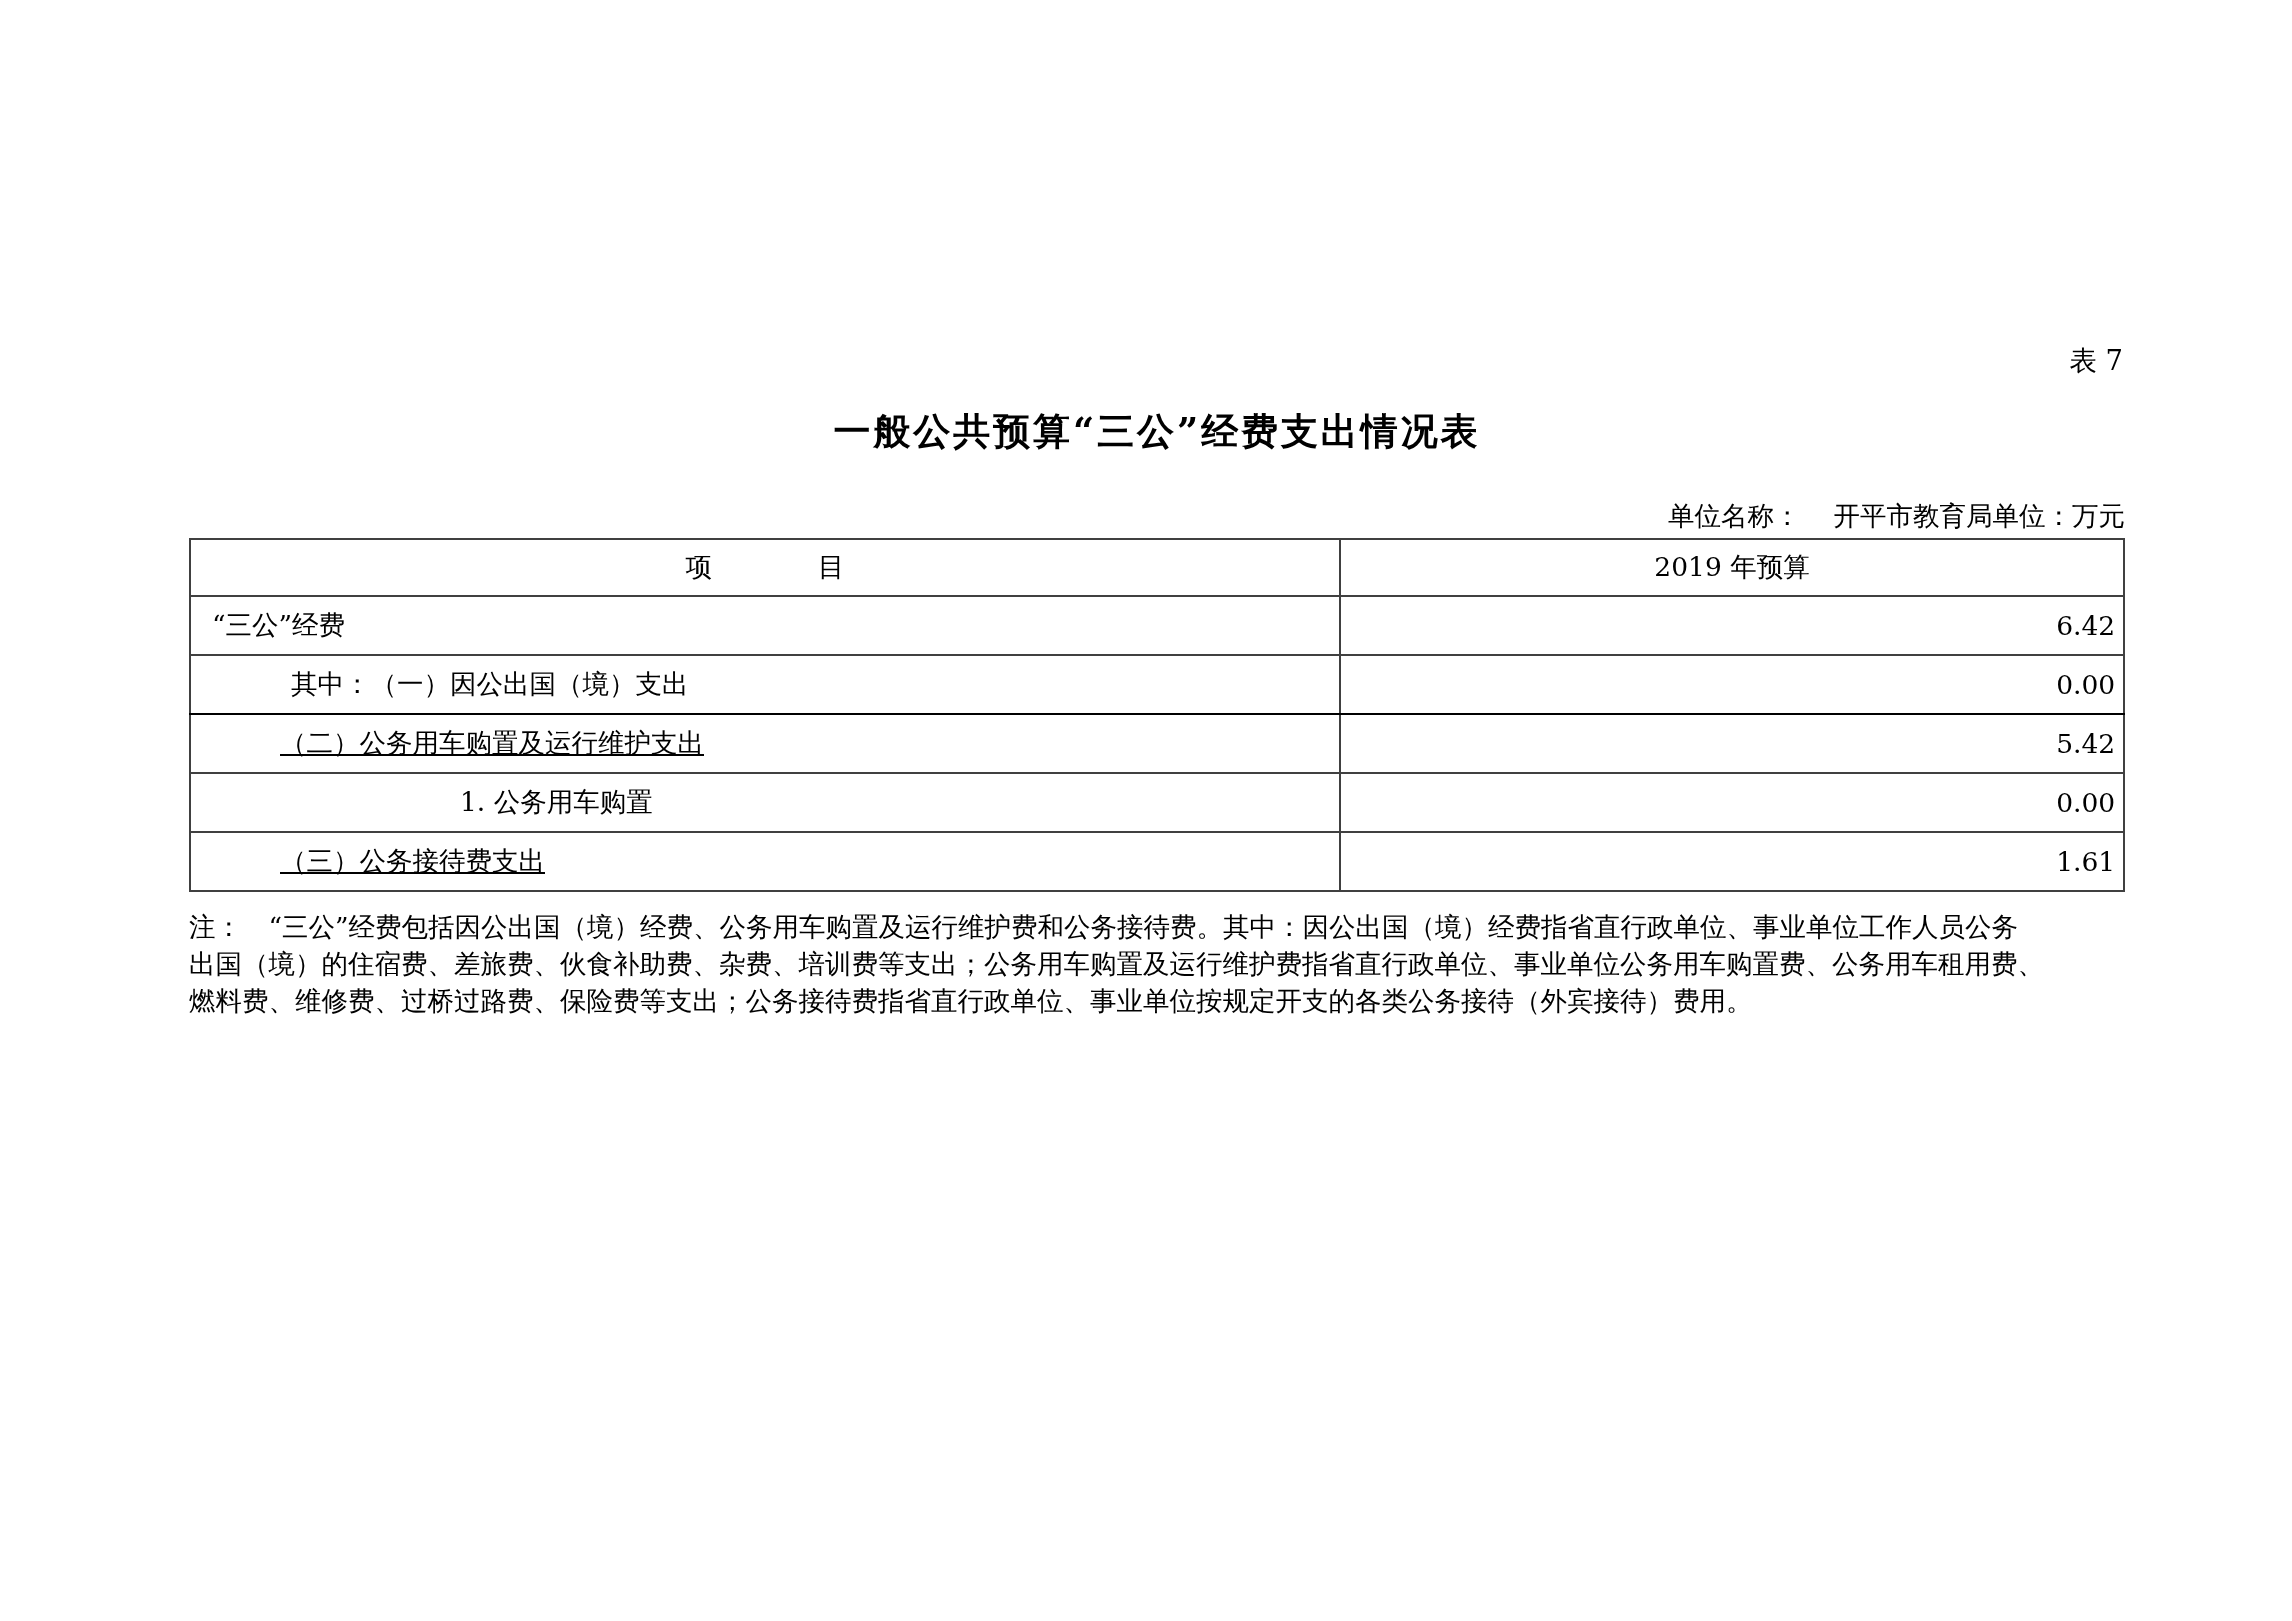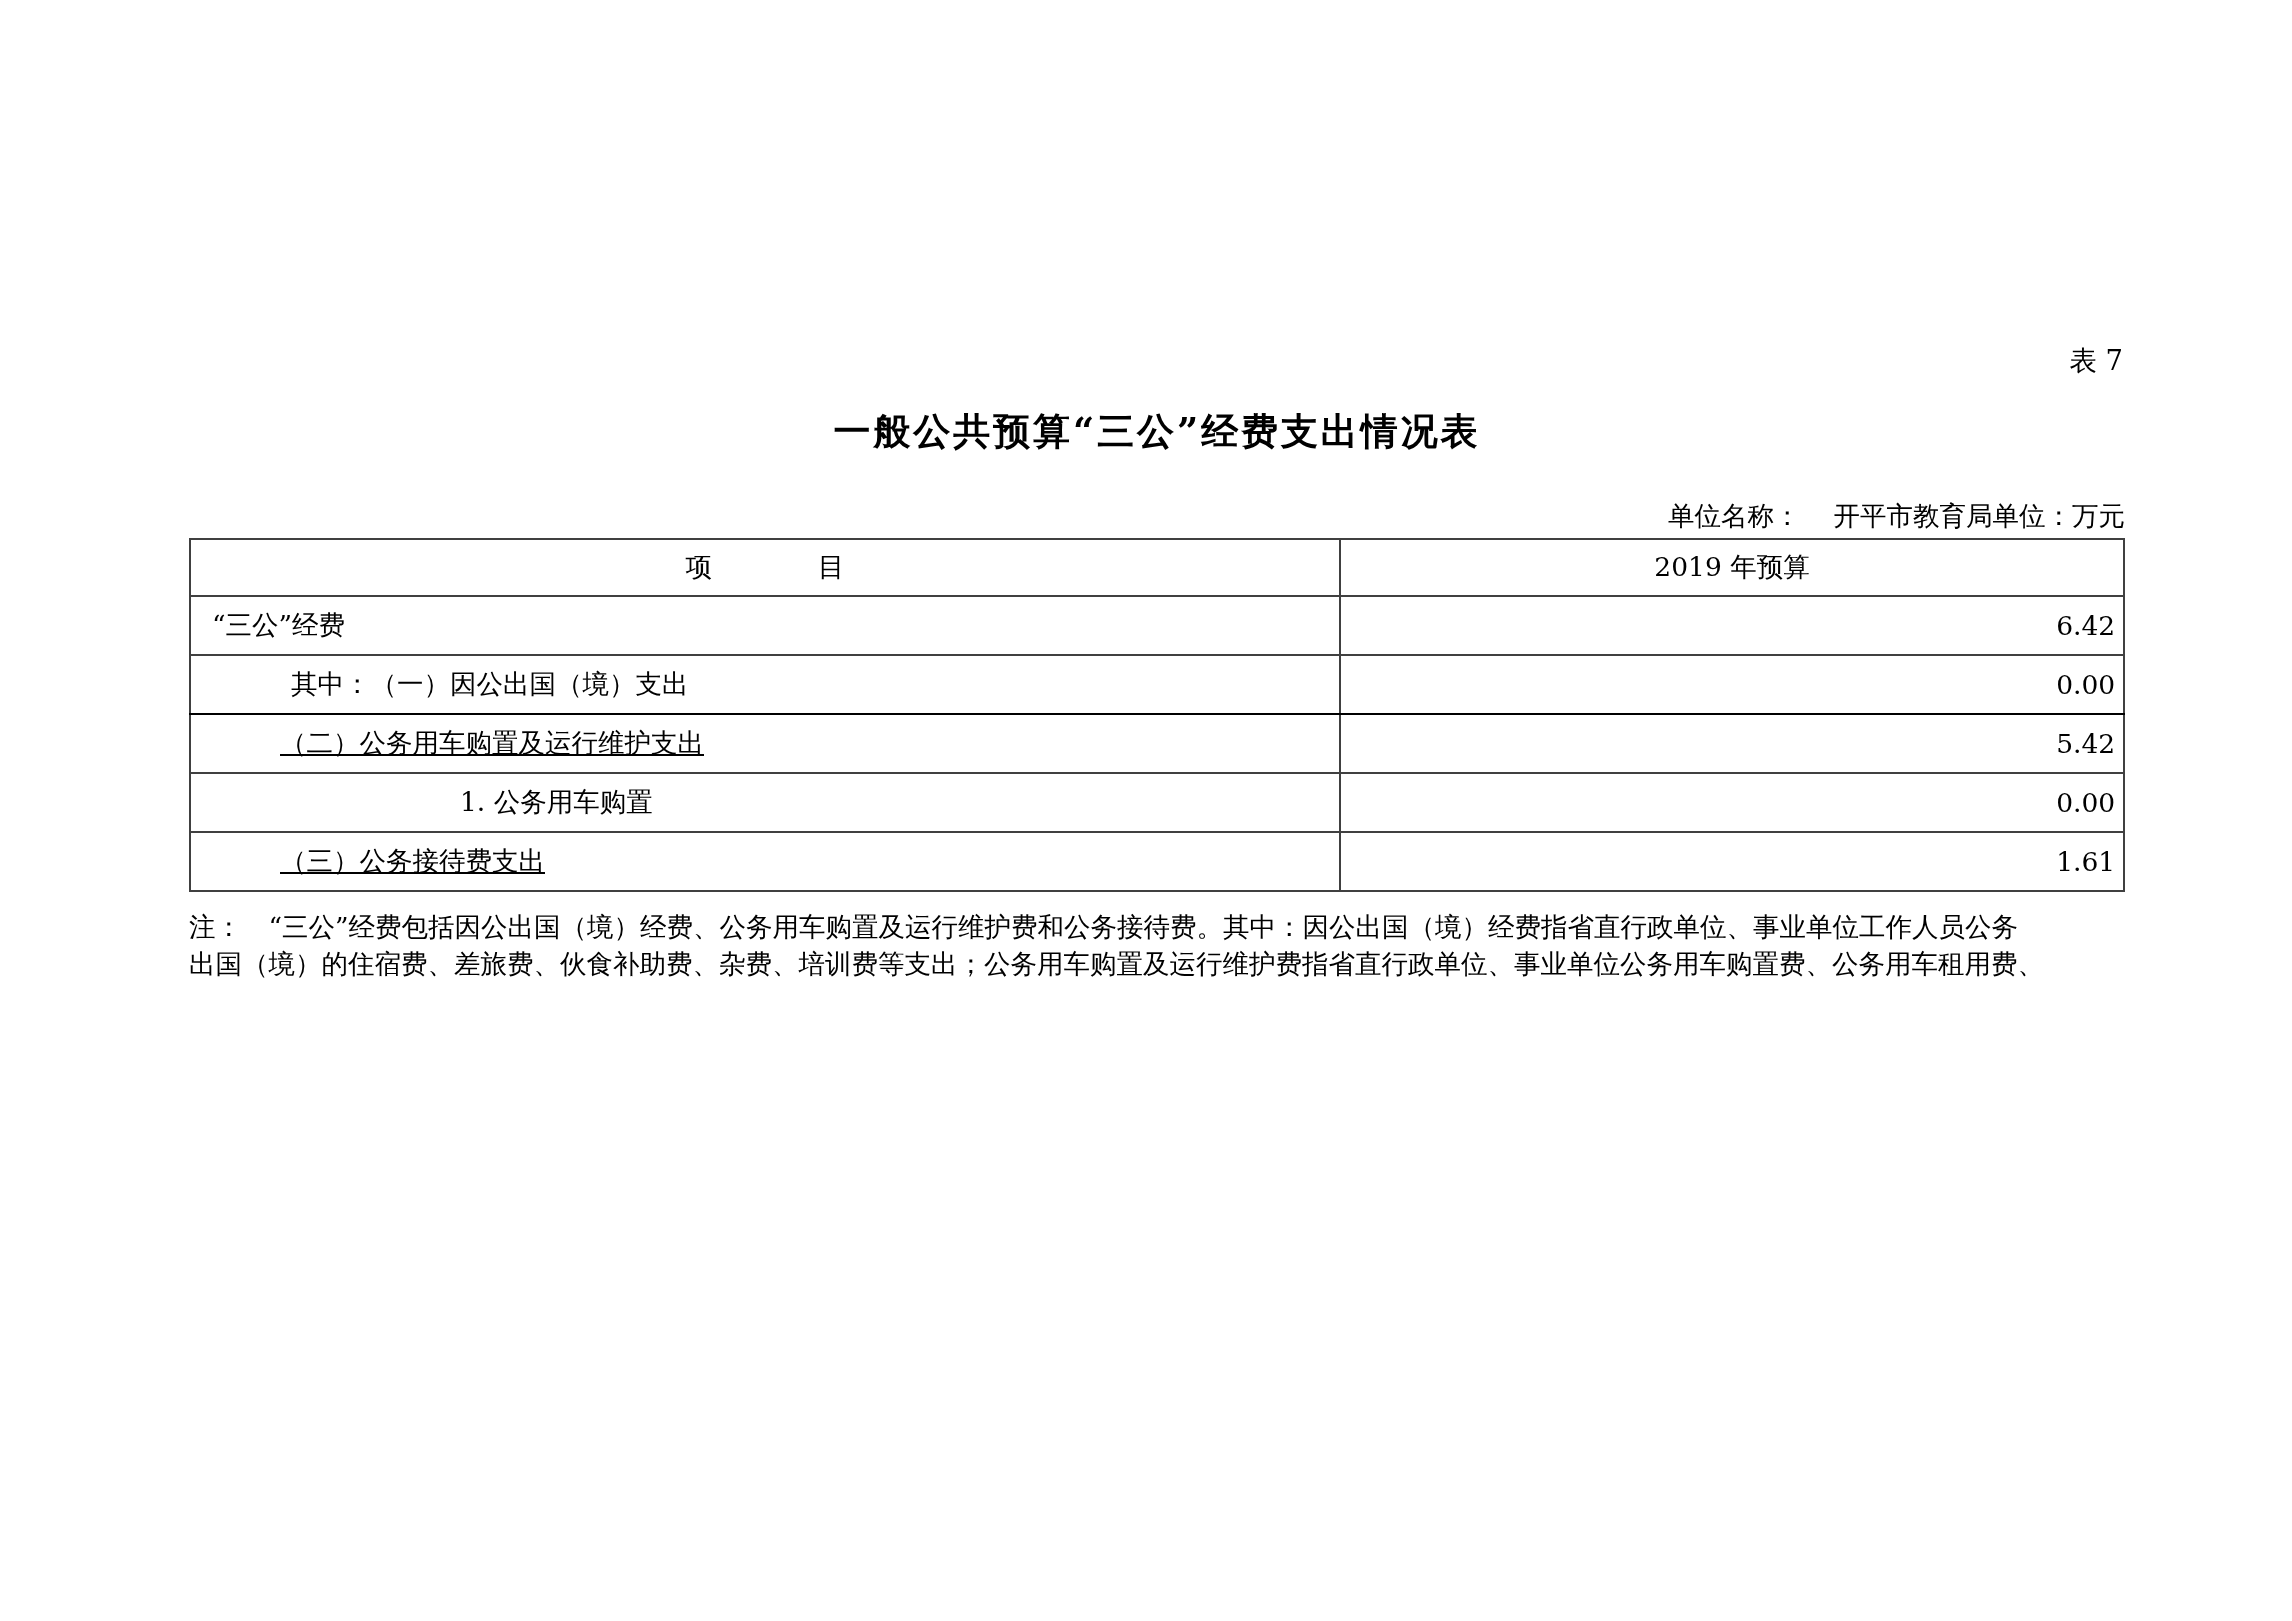--- a/index.html
+++ b/index.html
@@ -132,17 +132,18 @@
           <tr>
             <td class="item ind2">（三）公务接待费支出</td>
             <td class="value">1.61</td>
           </tr>
         </tbody>
     </table>
 
     <div class="note">
       <div class="note-line">注：　“三公”经费包括因公出国（境）经费、公务用车购置及运行维护费和公务接待费。其中：因公出国（境）经费指省直行政单位、事业单位工作人员公务</div>
       <div class="note-line">出国（境）的住宿费、差旅费、伙食补助费、杂费、培训费等支出；公务用车购置及运行维护费指省直行政单位、事业单位公务用车购置费、公务用车租用费、</div>
+      <div class="note-line">燃料费、维修费、过桥过路费、保险费等支出；公务接待费指省直行政单位、事业单位按规定开支的各类公务接待（外宾接待）费用。</div>
     </div>
 
   </div>
 </div>
 
 
 </body></html>

